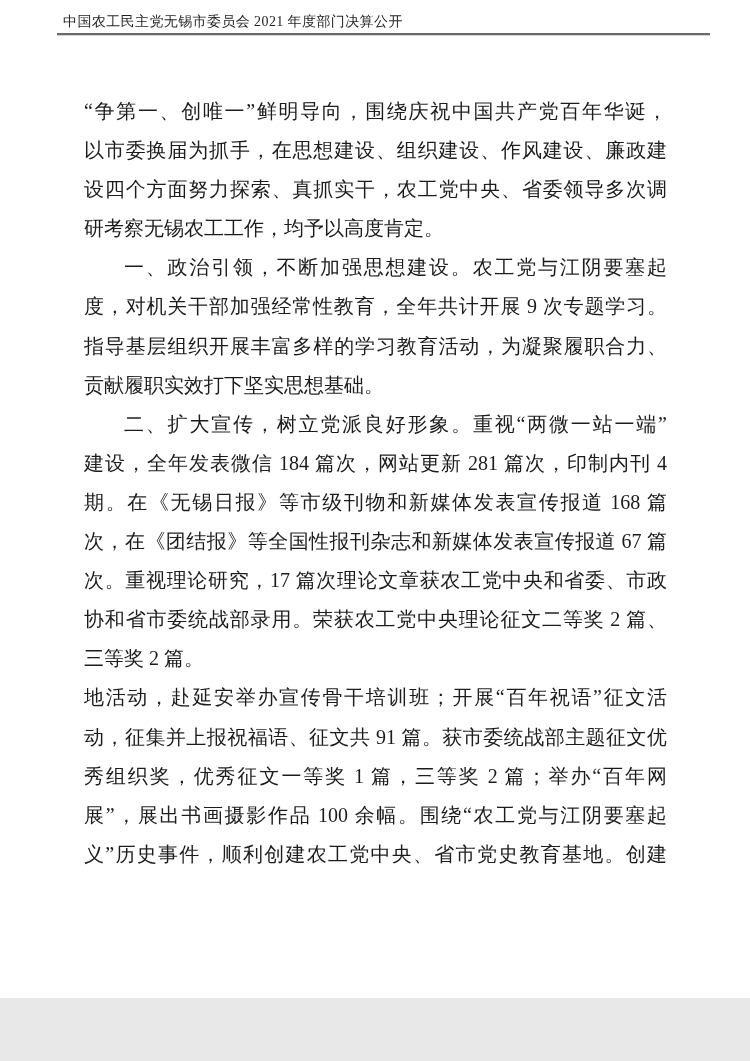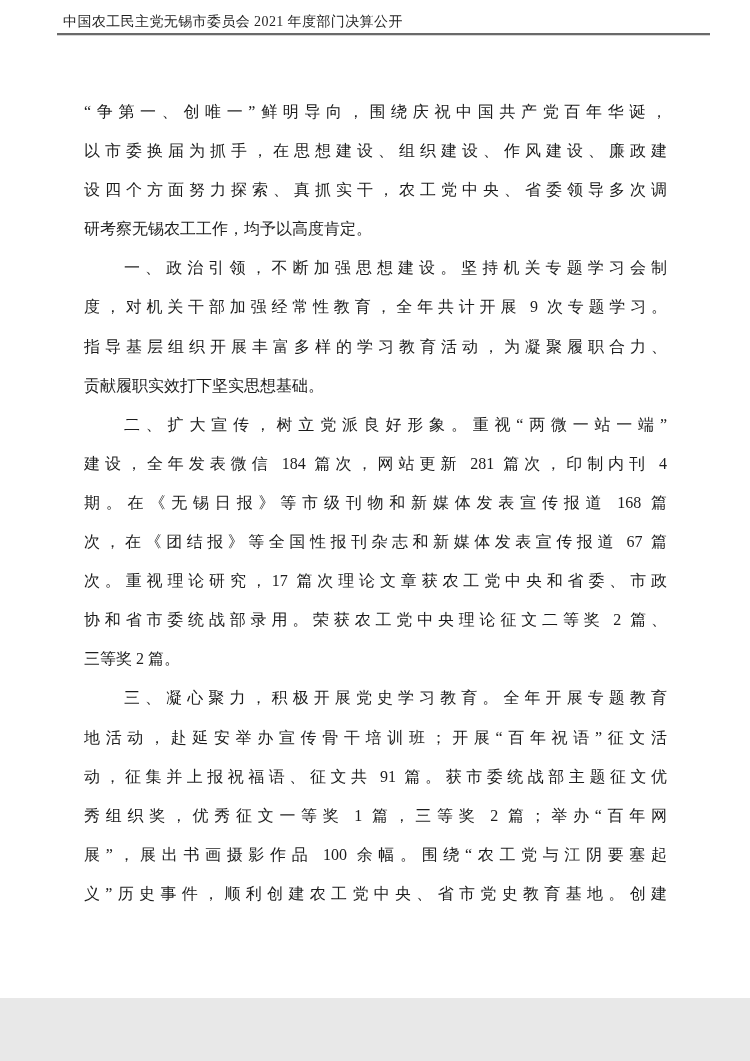--- a/index.html
+++ b/index.html
@@ -40,21 +40,21 @@
   
   .doc-body {
     position: absolute;
     left: 84px;
     top: 92px;
     width: 583px;
     color: #1c1c1c;
   }
   .paragraph { margin: 0; }
   .line {
-    font-size: 16px;
+    font-size: 20px;
     height: 39.1px;
     line-height: 39.1px;
     text-align: justify;
     text-align-last: justify;
     text-justify: distribute;
     overflow: hidden;
   }
   .line.indent { text-indent: 40px; }
   .line.para-end { text-align-last: left; }
   
@@ -81,38 +81,37 @@
   <div class="doc-body">
 
     <div class="paragraph">
       <div class="line">“争第一、创唯一”鲜明导向，围绕庆祝中国共产党百年华诞，</div>
       <div class="line">以市委换届为抓手，在思想建设、组织建设、作风建设、廉政建</div>
       <div class="line">设四个方面努力探索、真抓实干，农工党中央、省委领导多次调</div>
       <div class="line para-end">研考察无锡农工工作，均予以高度肯定。</div>
     </div>
 
     <div class="paragraph">
-      <div class="line indent">一、政治引领，不断加强思想建设。坚持机关专题学习会制</div>
+      <div class="line indent">一、政治引领，不断加强思想建设。农工党与江阴要塞起</div>
       <div class="line">度，对机关干部加强经常性教育，全年共计开展 9 次专题学习。</div>
       <div class="line">指导基层组织开展丰富多样的学习教育活动，为凝聚履职合力、</div>
       <div class="line para-end">贡献履职实效打下坚实思想基础。</div>
     </div>
 
     <div class="paragraph">
       <div class="line indent">二、扩大宣传，树立党派良好形象。重视“两微一站一端”</div>
       <div class="line">建设，全年发表微信 184 篇次，网站更新 281 篇次，印制内刊 4</div>
       <div class="line">期。在《无锡日报》等市级刊物和新媒体发表宣传报道 168 篇</div>
       <div class="line">次，在《团结报》等全国性报刊杂志和新媒体发表宣传报道 67 篇</div>
       <div class="line">次。重视理论研究，17 篇次理论文章获农工党中央和省委、市政</div>
       <div class="line">协和省市委统战部录用。荣获农工党中央理论征文二等奖 2 篇、</div>
       <div class="line para-end">三等奖 2 篇。</div>
     </div>
 
     <div class="paragraph">
-      <div class="line indent">三、凝心聚力，积极开展党史学习教育。全年开展专题教育</div>
       <div class="line">地活动，赴延安举办宣传骨干培训班；开展“百年祝语”征文活</div>
       <div class="line">动，征集并上报祝福语、征文共 91 篇。获市委统战部主题征文优</div>
       <div class="line">秀组织奖，优秀征文一等奖 1 篇，三等奖 2 篇；举办“百年网</div>
       <div class="line">展”，展出书画摄影作品 100 余幅。围绕“农工党与江阴要塞起</div>
       <div class="line">义”历史事件，顺利创建农工党中央、省市党史教育基地。创建</div>
     </div>
 
   </div>
 
   <div class="footer">

